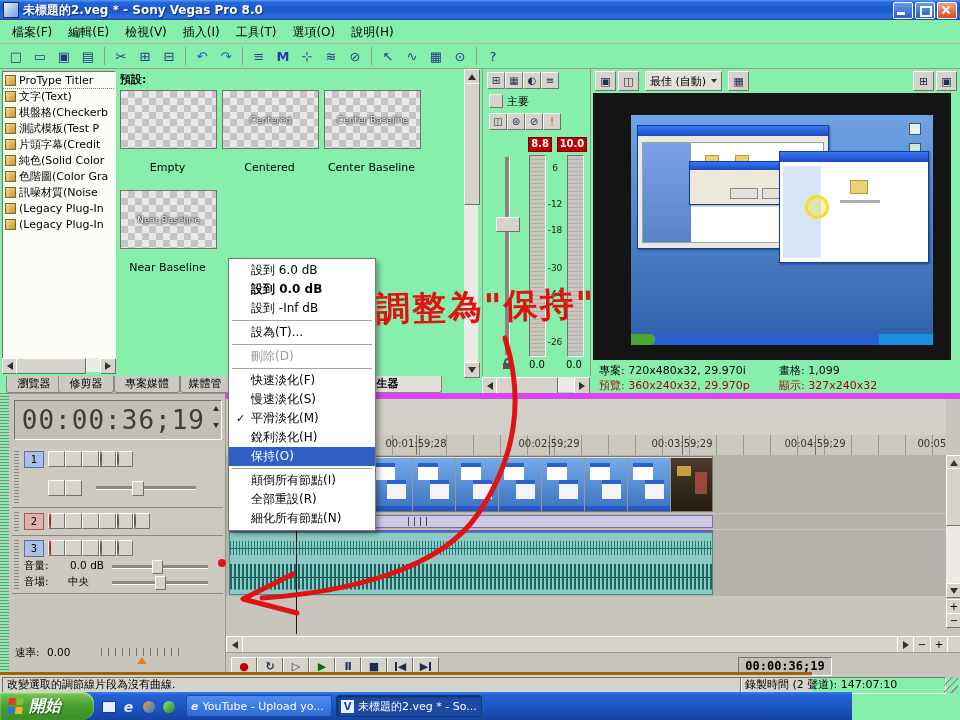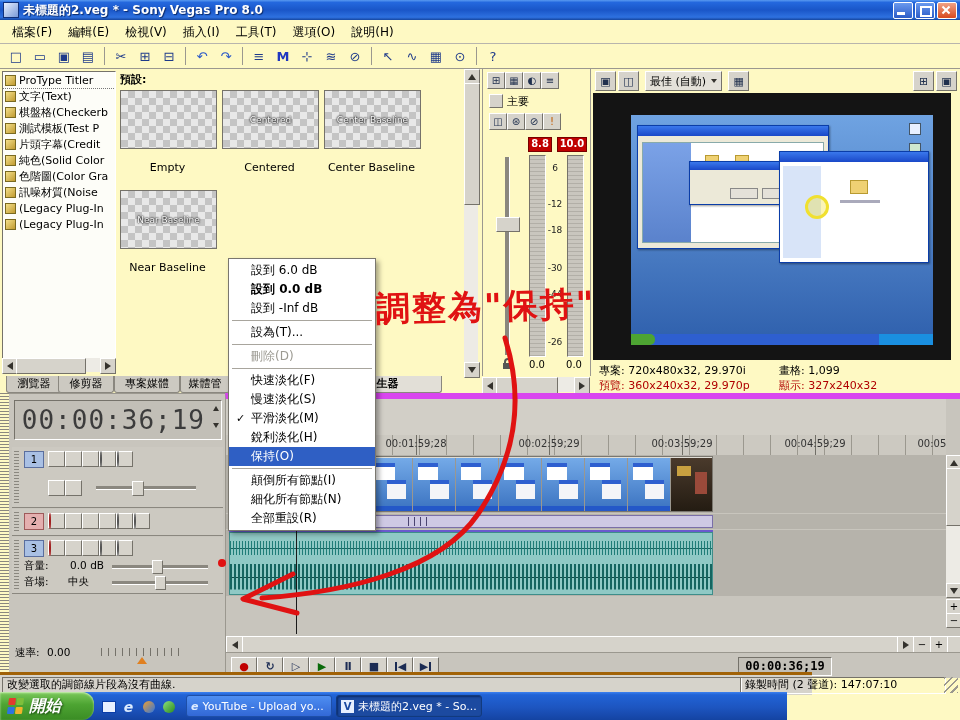--- a/index.html
+++ b/index.html
@@ -1,16 +1,16 @@
 <!DOCTYPE html>
 <html><head>
 <meta charset="utf-8">
 <style>
   html,body{margin:0;padding:0}
-  #screen{position:relative;width:960px;height:720px;background:#fef9c3;font-family:"DejaVu Sans","Liberation Sans",sans-serif;font-size:12px;color:#000;overflow:hidden}
+  #screen{position:relative;width:960px;height:720px;background:#86efac;font-family:"DejaVu Sans","Liberation Sans",sans-serif;font-size:12px;color:#000;overflow:hidden}
   .abs{position:absolute}
   .bev{border:1px solid;border-color:#FFFFFF #75726A #75726A #FFFFFF;background:#D6D3CB}
   .sunk{border:1px solid;border-color:#75726A #FFFFFF #FFFFFF #75726A}
   
   .titlebar{left:0;top:0;width:960px;height:20px;background:linear-gradient(180deg,#5A9AF0 0%,#2468DE 12%,#1A56C8 50%,#2E71E0 86%,#15459E 100%);display:flex;align-items:center;padding:0 3px;box-sizing:border-box}
   .appicon{width:14px;height:14px;background:linear-gradient(135deg,#E8F0FF,#7A9AD8);border:1px solid #10307A;margin-right:4px}
   .wtitle{color:#fff;font-weight:bold;font-size:12px;text-shadow:1px 1px 1px #0A2A6A;flex:1;white-space:nowrap;overflow:hidden}
   .wbtn{width:18px;height:15px;border:1px solid #fff;border-radius:2px;margin-left:2px;position:relative;background:linear-gradient(#6A9AEE,#2C5CC8)}
   .wbtn.close{background:linear-gradient(#F0A286,#D8491F)}
   .minbar{position:absolute;left:3px;bottom:3px;width:8px;height:3px;background:#fff}
@@ -83,21 +83,21 @@
   
   .cmenu{left:228px;top:258px;width:146px;background:#fff;border:1px solid #7A776F;box-shadow:3px 3px 5px rgba(0,0,0,.35);padding:2px 0;z-index:60}
   .cmi{height:19px;line-height:19px;padding-left:22px;font-size:12px;position:relative;white-space:nowrap}
   .cmi.bold{font-weight:bold}
   .cmi.dis{color:#9C9A92}
   .cmi.sel{background:#2F5FC4;color:#fff}
   .cmsep{height:1px;background:#A8A59D;margin:2px 3px}
   .mk{position:absolute;left:7px;font-size:11px}
   
   .statusbar{left:0;top:672px;width:812px;height:20px;background:#D6D3CB;border-top:3px solid #a16207}
-  .taskbar{left:0;top:692px;width:787px;height:28px;background:linear-gradient(180deg,#3C81F0 0%,#2163D6 10%,#1D55C0 55%,#1443A2 100%)}
+  .taskbar{left:0;top:692px;width:852px;height:28px;background:linear-gradient(180deg,#3C81F0 0%,#2163D6 10%,#1D55C0 55%,#1443A2 100%)}
   .startbtn{position:absolute;left:0;top:0;width:94px;height:28px;background:linear-gradient(180deg,#7CC95C 0%,#4DA432 45%,#3A8C24 100%);border-radius:0 12px 12px 0;display:flex;align-items:center;box-shadow:inset 0 1px 2px #CFF0B8;color:#fff;font-weight:bold;font-style:italic;font-size:16px;text-shadow:1px 1px 2px #1A4A10}
   .flag{width:16px;height:16px;display:grid;grid-template-columns:7px 7px;grid-gap:1px;transform:skewX(-8deg);margin:0 5px 0 8px}
   .flag i{width:7px;height:7px;border-radius:1px}
   .taskbtn{position:absolute;top:3px;height:22px;border-radius:3px;display:flex;align-items:center;color:#fff;font-size:11px;padding:0 4px;box-sizing:border-box;overflow:hidden;white-space:nowrap}
   .qicon{position:absolute;top:6px;width:17px;height:17px;display:flex;align-items:center;justify-content:center}
   .tray{position:absolute;right:0;top:0;width:264px;height:28px;background:linear-gradient(180deg,#22A5EC,#0E6FC0);border-left:1px solid #0A58A8;box-shadow:inset 1px 0 0 #7ACCF8}
   .trayico{position:absolute;top:8px;width:13px;height:13px;border-radius:2px}
   .clock{position:absolute;right:8px;top:0;line-height:28px;color:#fff;font-size:11px}
   .anno{position:absolute;left:376px;top:284px;font-size:34px;font-weight:bold;color:#E01212;z-index:110;letter-spacing:2px;transform:rotate(-1.5deg);white-space:nowrap}
 </style>
@@ -628,22 +628,22 @@
     <div class="cmsep"></div>
     <div class="cmi dis">刪除(D)</div>
     <div class="cmsep"></div>
     <div class="cmi">快速淡化(F)</div>
     <div class="cmi">慢速淡化(S)</div>
     <div class="cmi"><i class="mk">✓</i><span>平滑淡化(M)</span></div>
     <div class="cmi">銳利淡化(H)</div>
     <div class="cmi sel">保持(O)</div>
     <div class="cmsep"></div>
     <div class="cmi">顛倒所有節點(I)</div>
+    <div class="cmi">全部重設(R)</div>
     <div class="cmi">細化所有節點(N)</div>
-    <div class="cmi">全部重設(R)</div>
   </div>
 
   <div class="anno">調整為"保持"</div>
   <svg style="position:absolute;left:0;top:0;width:960px;height:720px;z-index:105;pointer-events:none" viewBox="0 0 960 720">
     <path d="M505 338 C 524 398 516 458 478 514 C 440 570 348 592 262 598" fill="none" stroke="#E01212" stroke-width="5" stroke-linecap="round"></path>
     <path d="M293 574 L 243 599 L 297 613" fill="none" stroke="#E01212" stroke-width="5" stroke-linejoin="round" stroke-linecap="round"></path>
     <circle cx="222" cy="563" r="4" fill="#E01212"></circle>
   </svg>
 
 </div>

